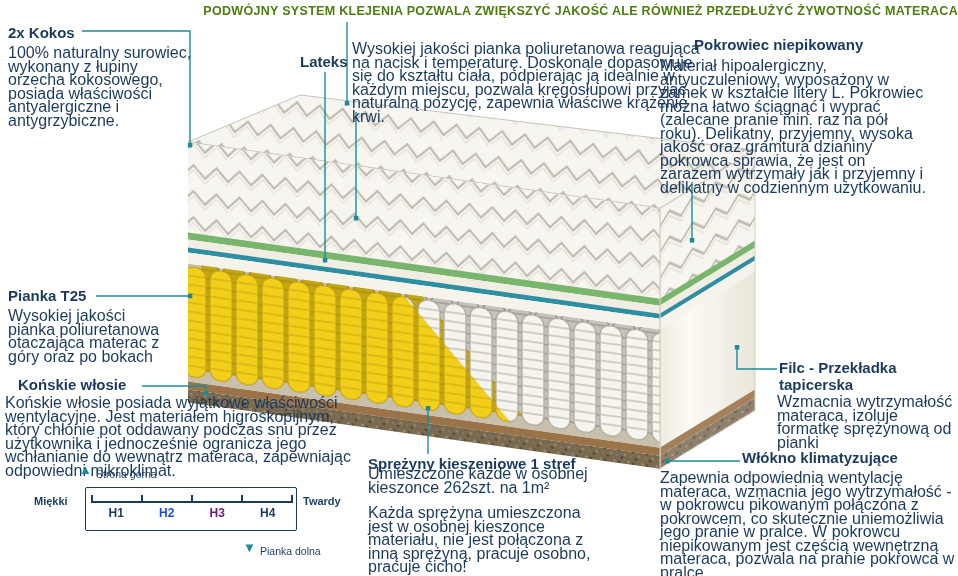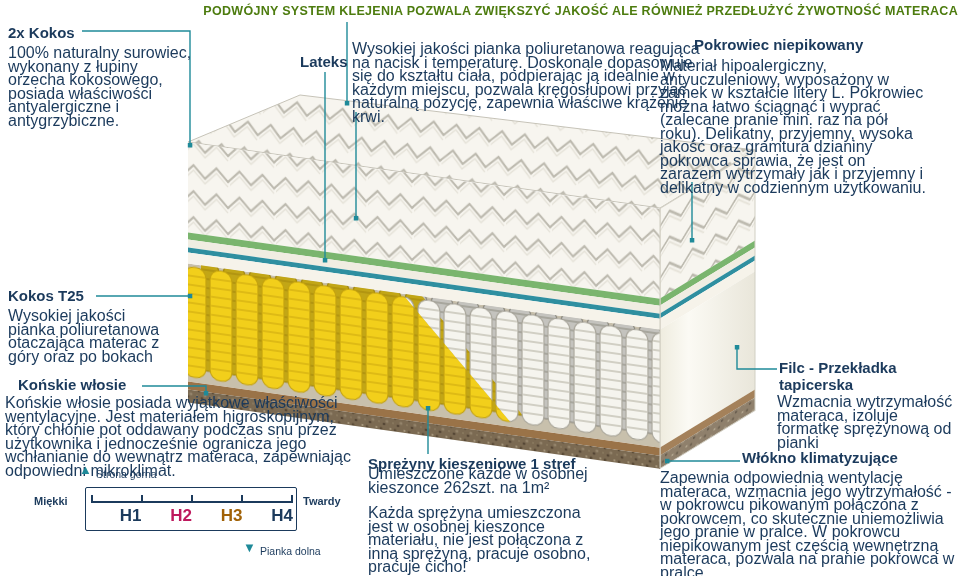--- a/index.html
+++ b/index.html
@@ -10,24 +10,24 @@
   .banner{left:0;top:4px;width:958px;text-align:right;font-size:12.5px;font-weight:bold;color:#4d7c0f;letter-spacing:.3px}
   .t{font-size:15px;font-weight:bold;color:#1b3a5c;line-height:17px}
   .b{font-size:16px;line-height:13.5px;color:#1b3a5c}
   .side-note{font-size:10.5px;font-weight:normal;color:#1b3a5c}
   .softhard{font-size:11px;font-weight:bold;color:#1b3a5c}
   .arrow{color:#1f8a99;font-size:13px;line-height:13px}
   .scalebox{border:1.5px solid #1b3a5c;border-radius:2px;background:#fff}
   .sline{position:absolute;left:5px;right:5px;top:13px;height:2px;background:#1b3a5c}
   .tick{position:absolute;top:7px;width:2px;height:8px;background:#1b3a5c}
   .lvls{position:absolute;left:5px;top:18px;width:202px;display:flex}
-  .lvls span{flex:1;text-align:right;font-weight:bold;font-size:17px}
+  .lvls span{flex:1;text-align:center;font-weight:bold;font-size:12px}
   .lv1,.lv4{color:#1b3a5c}
-  .lv2{color:#be185d}
-  .lv3{color:#a16207}
+  .lv2{color:#1d4ed8}
+  .lv3{color:#701a75}
 </style>
 </head>
 <body>
 
 <svg class="stage" viewBox="0 0 958 576" aria-hidden="true">
   <defs>
     <pattern id="zz" width="46" height="26" patternUnits="userSpaceOnUse" patternTransform="rotate(8)">
       <rect width="46" height="26" fill="#f7f5ef"></rect>
       <path d="M-2 20 L9.5 8 L21 20 L32.5 8 L44 20 L48 16" fill="none" stroke="#bcb9ae" stroke-width="2"></path>
       <path d="M-2 25 L9.5 13 L21 25 L32.5 13 L44 25" fill="none" stroke="#e5e2d8" stroke-width="1.3"></path>
@@ -127,21 +127,21 @@
 
 <div class="abs t" style="left:8px;top:24px">2x Kokos</div>
 <div class="abs b" style="left:8px;top:46px;width:186px">100% naturalny surowiec, wykonany z łupiny orzecha kokosowego, posiada właściwości antyalergiczne i antygrzybiczne.</div>
 
 <div class="abs b" style="left:352px;top:42px;width:352px">Wysokiej jakości pianka poliuretanowa reagująca na nacisk i temperaturę. Doskonale dopasowuje się do kształtu ciała, podpierając ją idealnie w każdym miejscu, pozwala kręgosłupowi przyjąć naturalną pozycję, zapewnia właściwe krążenie krwi.</div>
 <div class="abs t" style="left:300px;top:53px">Lateks</div>
 
 <div class="abs t" style="left:694px;top:36px">Pokrowiec niepikowany</div>
 <div class="abs b" style="left:660px;top:59px;width:270px">Materiał hipoalergiczny, antyuczuleniowy, wyposażony w zamek w kształcie litery L. Pokrowiec można łatwo ściągnąć i wyprać (zalecane pranie min. raz na pół roku). Delikatny, przyjemny, wysoka jakość oraz gramtura dzianiny pokrowca sprawia, że jest on zarazem wytrzymały jak i przyjemny i delikatny w codziennym użytkowaniu.</div>
 
-<div class="abs t" style="left:8px;top:287px">Kokos T25</div>
+<div class="abs t" style="left:8px;top:287px">Pianka T25</div>
 <div class="abs b" style="left:8px;top:309px;width:162px">Wysokiej jakości pianka poliuretanowa otaczająca materac z góry oraz po bokach</div>
 
 <div class="abs t" style="left:18px;top:376px">Końskie włosie</div>
 <div class="abs b" style="left:5px;top:396px;width:350px">Końskie włosie posiada wyjątkowe właściwości wentylacyjne. Jest materiałem higroskopijnym, który chłonie pot oddawany podczas snu przez użytkownika i jednocześnie ogranicza jego wchłanianie do wewnątrz materaca, zapewniając odpowiedni mikroklimat.</div>
 
 <div class="abs t" style="left:368px;top:455px">Sprężyny kieszeniowe 1 stref</div>
 <div class="abs b" style="left:368px;top:467px;width:235px">Umieszczone każde w osobnej kieszonce 262szt. na 1m²</div>
 <div class="abs b" style="left:368px;top:506px;width:238px">Każda sprężyna umieszczona jest w osobnej kieszonce materiału, nie jest połączona z inną sprężyną, pracuje osobno, pracuje cicho!</div>
 
 <div class="abs t" style="left:779px;top:359px;width:172px">Filc - Przekładka tapicerska</div>

